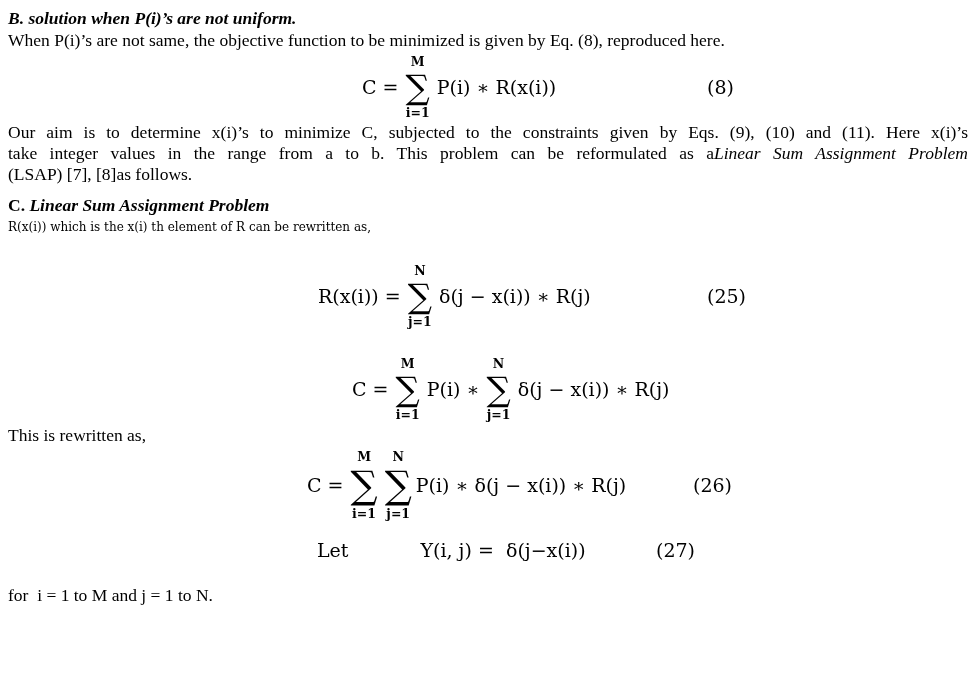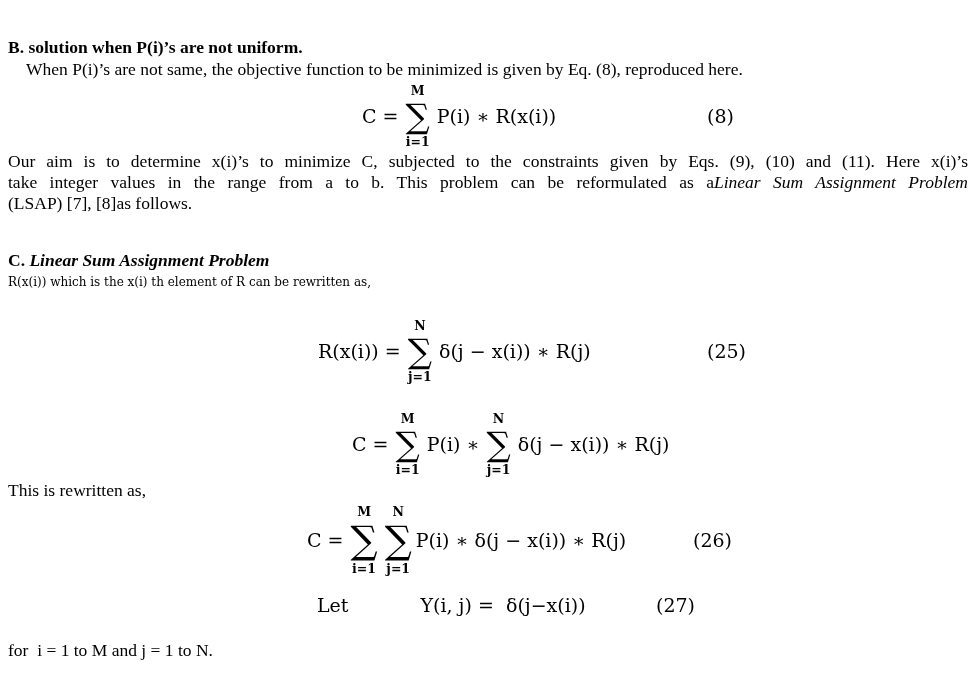--- a/index.html
+++ b/index.html
@@ -5,30 +5,30 @@
   html, body {
     margin: 0; padding: 0;
     width: 976px; height: 675px;
     background: #ffffff; color: #000000;
     overflow: hidden;
     font-family: "Liberation Serif", serif;
   }
   .doc { padding: 8px 8px 0 8px; width: 960px; }
 
   .h-b {
-    font-weight: bold; 
-    font-size: 17.5px; line-height: 21px; margin-top: 29px;
+    font-weight: bold; font-style: italic;
+    font-size: 17.5px; line-height: 21px;
   }
   .para { font-size: 17.5px; line-height: 21px; }
-  .indent { margin-left: 18px; margin-top: 1px; }
+  .indent { margin-top: 1px; }
 
   .just { text-align: justify; text-align-last: justify; }
   .ital { font-style: italic; }
 
-  .h-c { font-weight: bold; font-size: 17.5px; line-height: 21px; margin-top: 36px; }
+  .h-c { font-weight: bold; font-size: 17.5px; line-height: 21px; margin-top: 10px; }
   .h-c .title { font-style: italic; }
 
   .cambria {
     font-family: "DejaVu Serif", serif;
     font-size: 12px; line-height: 22px;
     white-space: pre-wrap;
   }
 
   
   .eq-row { position: relative; display: flex; align-items: center; }

